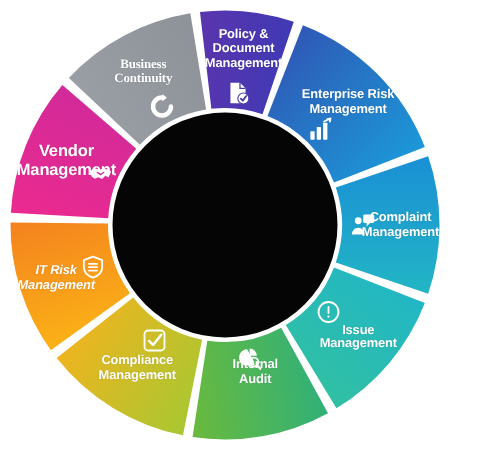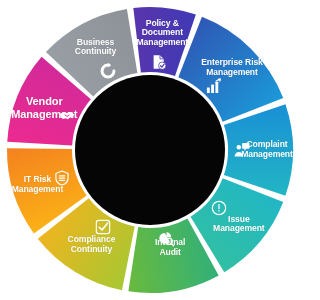--- a/index.html
+++ b/index.html
@@ -103,26 +103,26 @@
   <div id="labels-layer">
       <div class="seg-label" style="left: 232.024px; top: 67.9756px; font-size: 8.6px; text-align: center;">Enterprise Risk
 Management</div>
       <div class="seg-label" style="left: 267px; top: 150px; font-size: 8.6px;">Complaint
 Management</div>
       <div class="seg-label" style="left: 238.861px; top: 224.563px; font-size: 8.6px; text-align: center;">Issue
 Management</div>
       <div class="seg-label" style="left: 170.143px; top: 248px; font-size: 8.6px;">Internal
 Audit</div>
       <div class="seg-label" style="left: 91.4802px; top: 245.496px; font-size: 8.6px;">Compliance
-Continuity</div>
-      <div class="seg-label" style="left: 37.4614px; top: 185.483px; font-size: 8.6px;">IT Risk
+Management</div>
+      <div class="seg-label" style="left: 37.4614px; top: 185.483px; font-size: 8.6px; font-style: italic;">IT Risk
 Management</div>
       <div class="seg-label" style="left: 44.301px; top: 107.295px; font-size: 11px;">Vendor
 Management</div>
-      <div class="seg-label" style="left: 95.5413px; top: 47.5781px; font-size: 8.6px;">Business
+      <div class="seg-label" style="left: 95.5413px; top: 47.5781px; font-size: 8.6px; font-family: Liberation Serif, serif;">Business
 Continuity</div>
       <div class="seg-label" style="left: 162.334px; top: 32.6464px; font-size: 8.6px;">Policy &amp;
 Document
 Management</div>
     </div>
   <div id="icons-layer">
       <div class="seg-icon" style="left: 213.64px; top: 86.3604px;">
         <svg width="17" height="17" viewBox="0 0 24 24">
         <rect x="2" y="14" width="4" height="8" fill="#fff" rx="0.6"></rect>
         <rect x="8" y="10" width="4" height="12" fill="#fff" rx="0.6"></rect>

